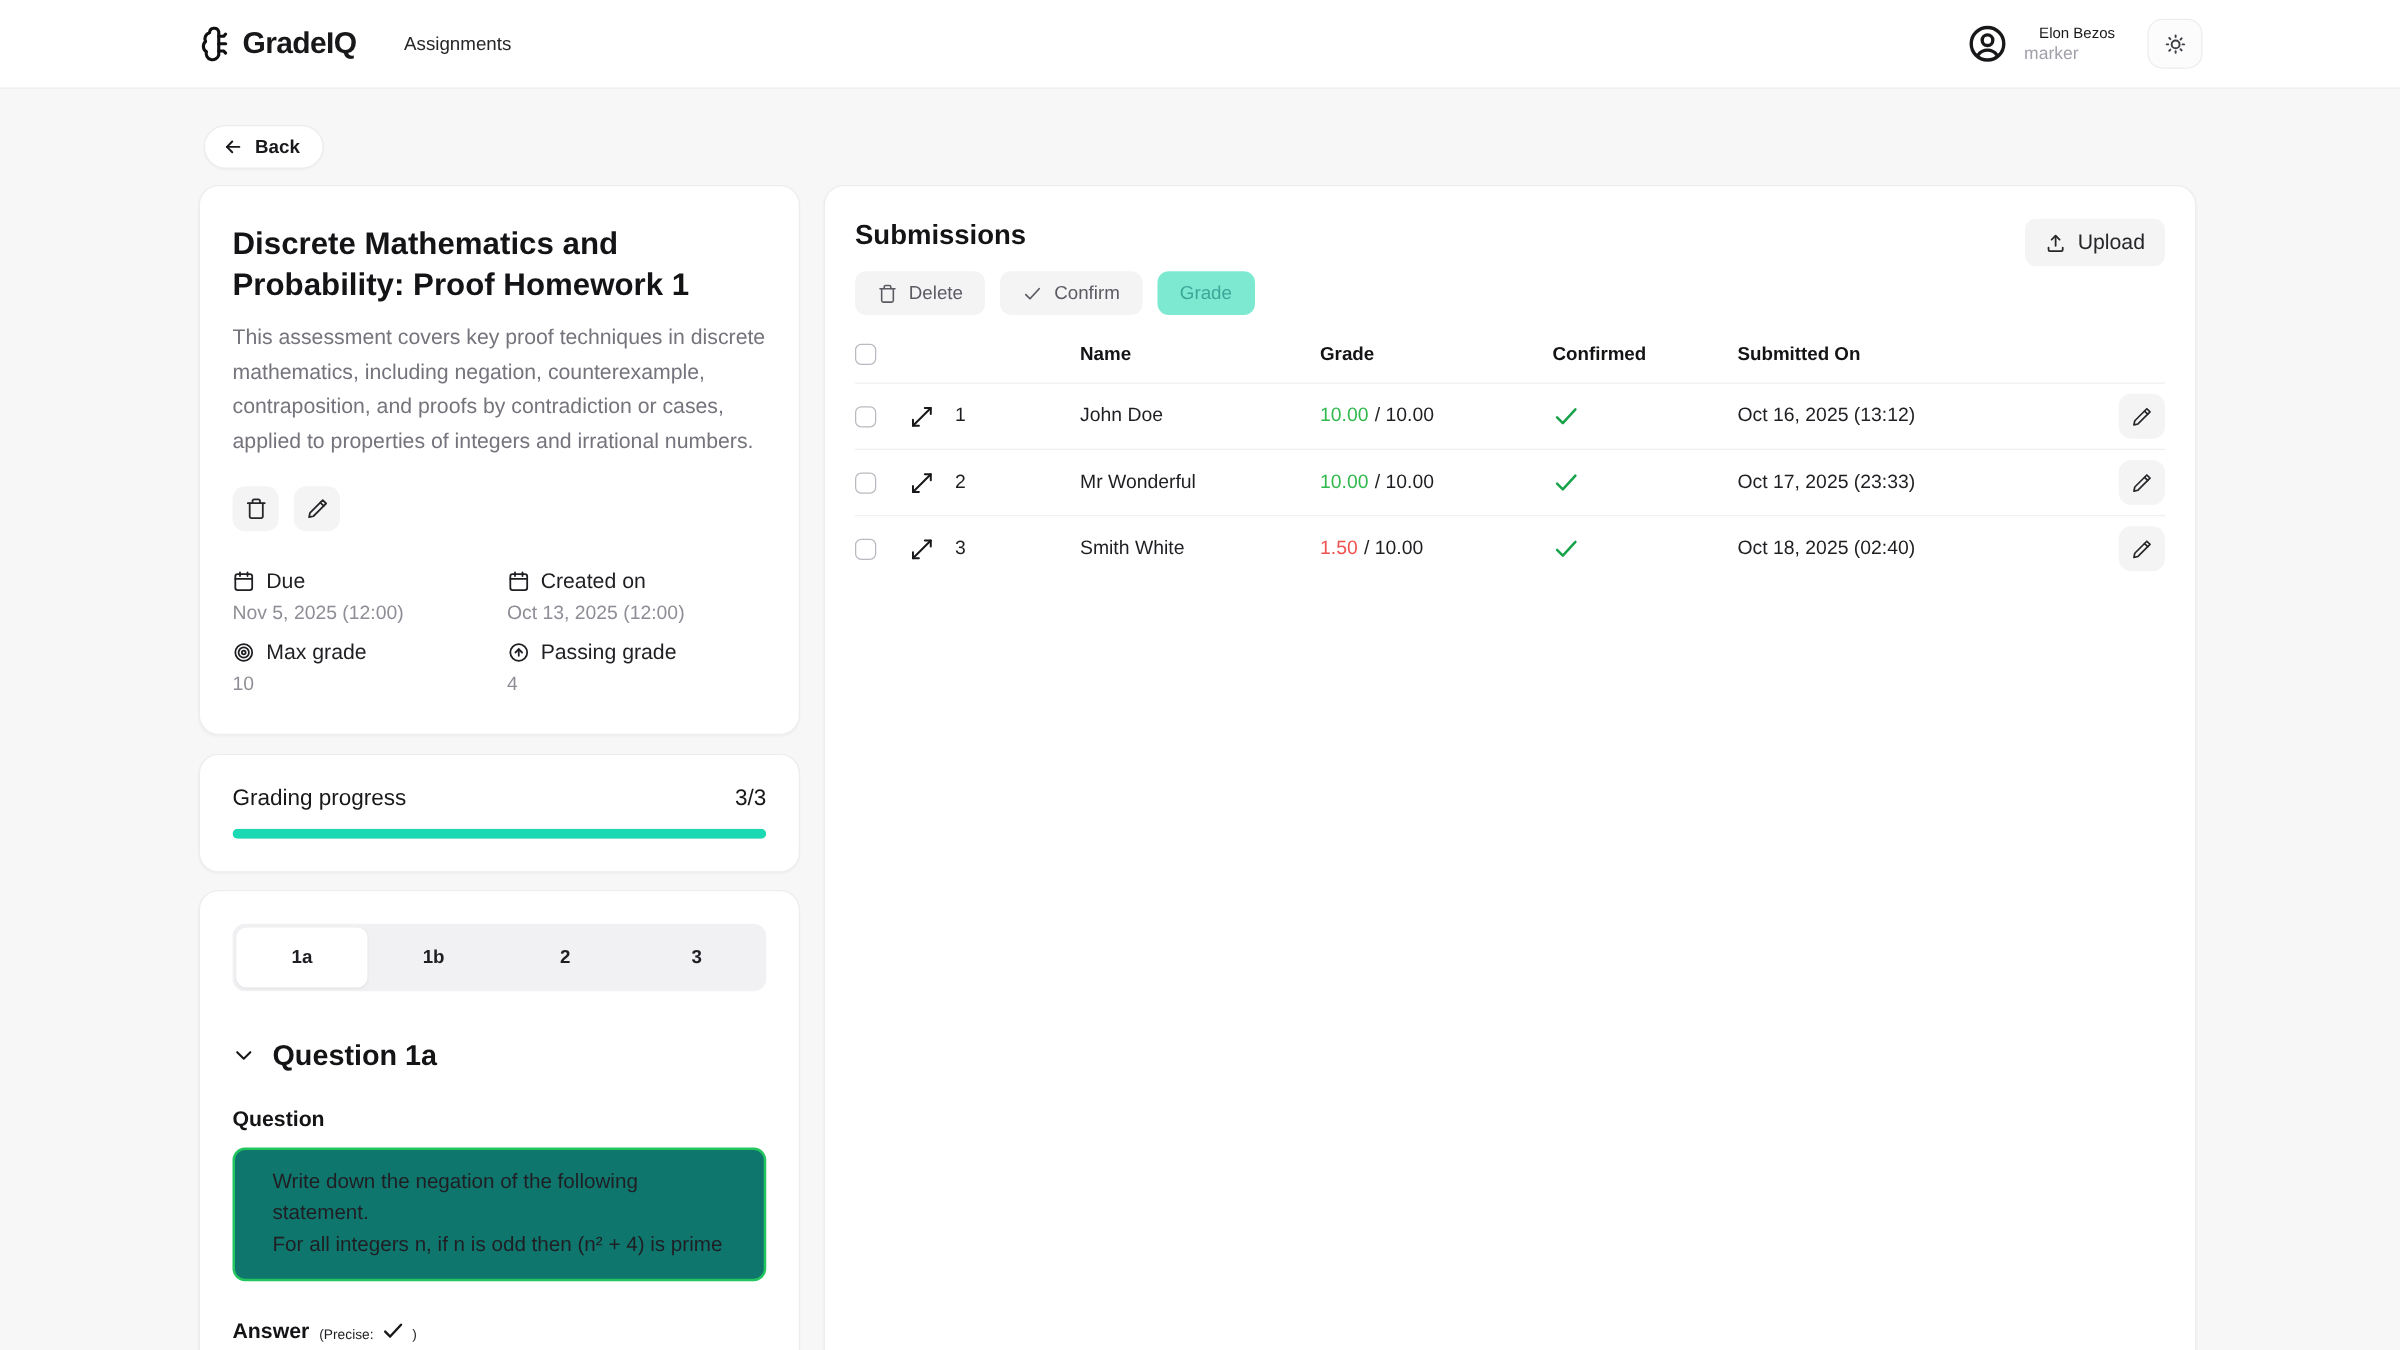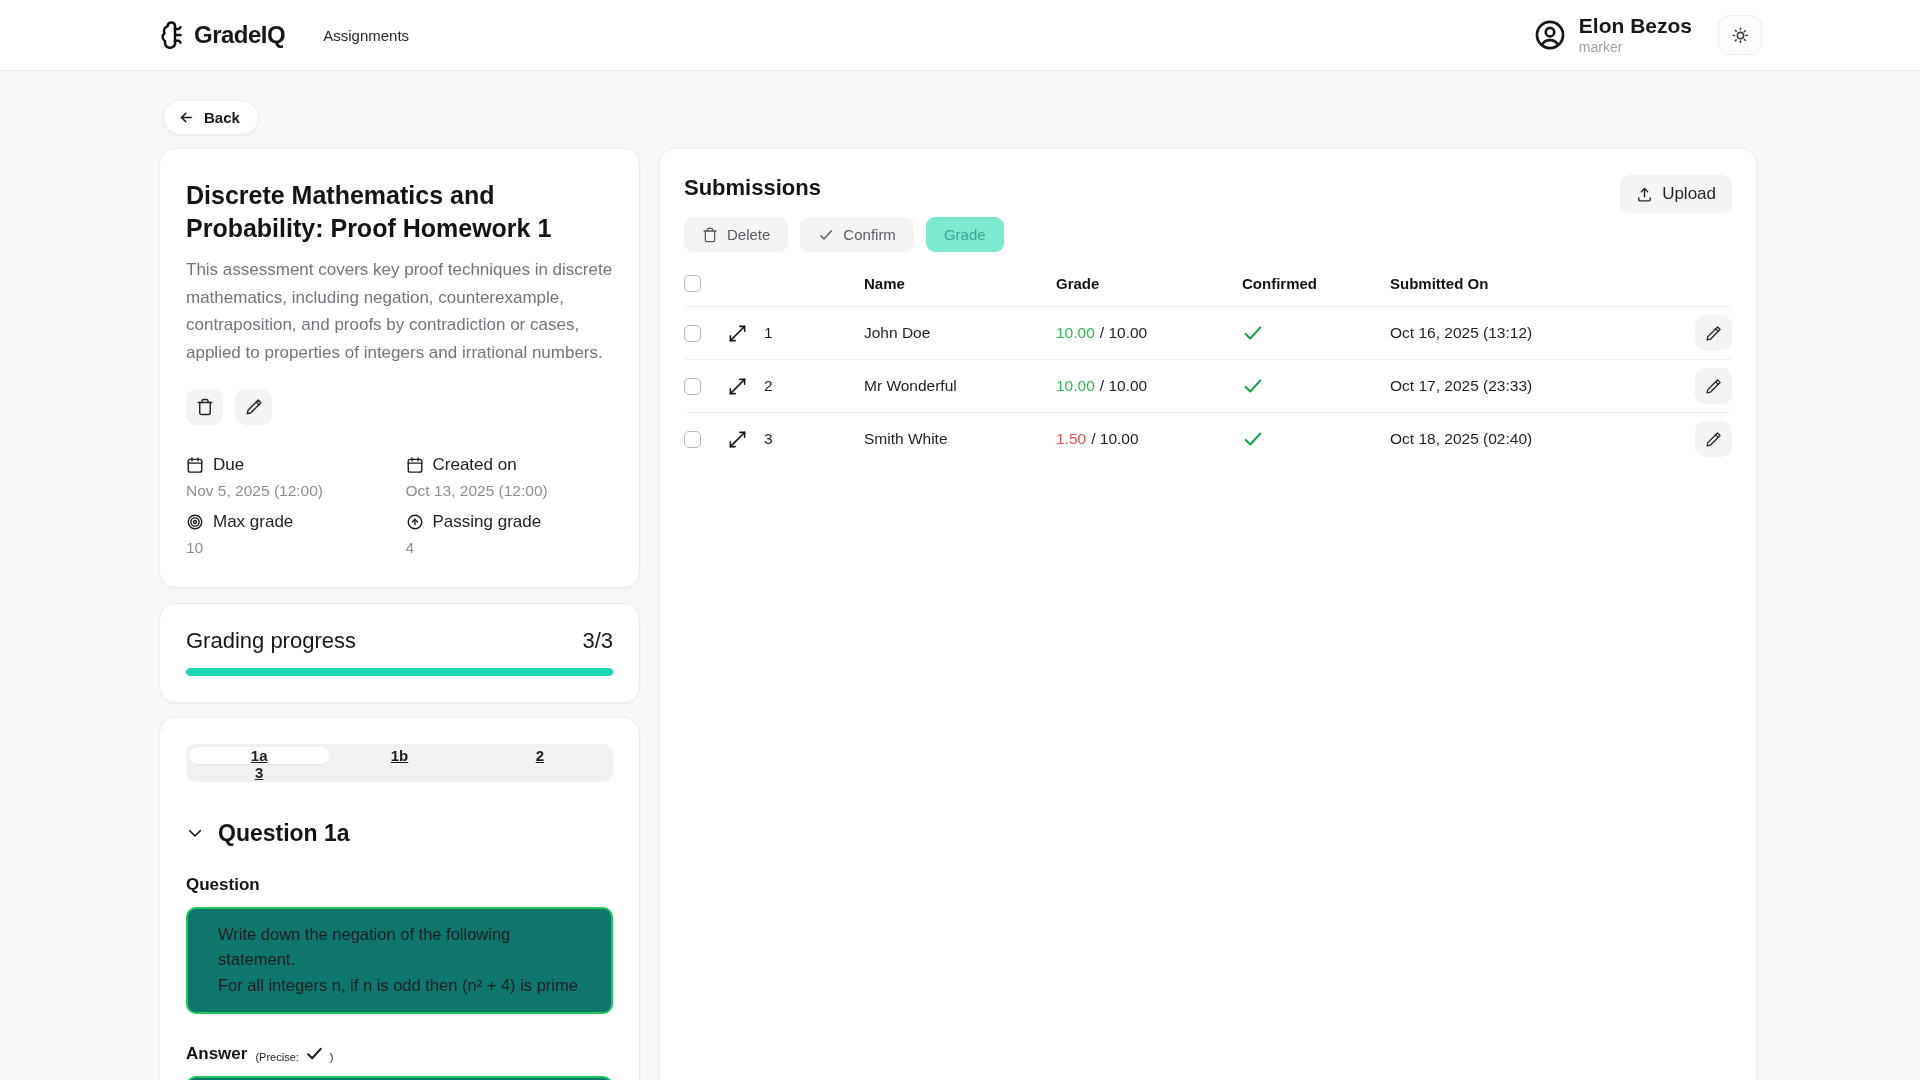--- a/index.html
+++ b/index.html
@@ -18,21 +18,21 @@
     background:#ffffff; border-bottom:1px solid #ebebee;
     display:flex; align-items:center; justify-content:space-between;
     padding:0 158px 0 160px;
   }
   .nav-left { display:flex; align-items:center; gap:38px; }
   .brand { display:flex; align-items:center; gap:4px; cursor:pointer; }
   .brand-name { font-size:24px; font-weight:800; letter-spacing:-0.5px; }
   .nav-link { font-size:15px; color:#27272a; cursor:pointer; text-decoration:none; }
   .nav-right { display:flex; align-items:center; gap:12px; }
   .user-meta { line-height:1.25; margin-right:14px; }
-  .user-name { font-size:21px; font-weight:700; color:#18181b; }
+  .user-name { font-size:12px; font-weight:400; color:#18181b;margin-left:12px; }
   .user-role { font-size:14px; color:#a1a1aa; }
   .theme-btn {
     width:44px; height:40px; border:1px solid #ededf0; border-radius:12px;
     background:#fcfcfd; display:flex; align-items:center; justify-content:center;
     cursor:pointer; color:#3f3f46;
   }
 
   
   .back-btn {
     position:absolute; left:163px; top:100px;
@@ -59,29 +59,29 @@
   }
   .meta-grid {
     display:grid; grid-template-columns:1fr 1fr; row-gap:26px; column-gap:10px;
     margin-top:30px;
     gap:12px;
   }
   .meta-label { display:flex; align-items:center; gap:9px; font-size:17px; font-weight:500; color:#1f1f23; }
   .meta-value { font-size:15.5px; color:#8e8e96; margin-top:7px; padding-left:0px; }
 
   .progress-card { margin-top:15px; padding:24px 26px 26px 26px; }
-  .progress-top { display:flex; justify-content:space-between; align-items:center; font-size:22px; color:#18181b; }
+  .progress-top { display:flex; justify-content:space-between; align-items:center; font-size:18px; color:#18181b; }
   .progress-count { font-weight:400; }
   .progress-track { margin-top:14px; height:8px; border-radius:999px; background:#e9e9ec; overflow:hidden; }
   .progress-fill { height:100%; border-radius:999px; }
 
   .questions-card { margin-top:14px; padding:26px 26px 60px 26px; min-height:420px; }
   .tabs {
-    display:grid; grid-template-columns:repeat(3,1fr);
-    background:#f1f1f3; border-radius:10px; padding:3px; height:38px;text-decoration:underline;
+    display:grid; grid-template-columns:repeat(4,1fr);
+    background:#f1f1f3; border-radius:10px; padding:3px; height:54px;
   }
   .tab {
     border:none; background:transparent; border-radius:8px; font-family:inherit;
     font-size:15px; font-weight:700; color:#1f1f23; cursor:pointer;
     display:flex; align-items:center; justify-content:center;
   }
   .tab.active { background:#ffffff; box-shadow:0 1px 2px rgba(0,0,0,0.06); }
   .q-heading { display:flex; align-items:center; gap:14px; margin-top:38px; cursor:pointer; }
   .q-heading-text { font-size:23px; font-weight:800; color:#141417; }
   .field-label { font-size:17px; font-weight:700; margin-top:28px; color:#141417; }

